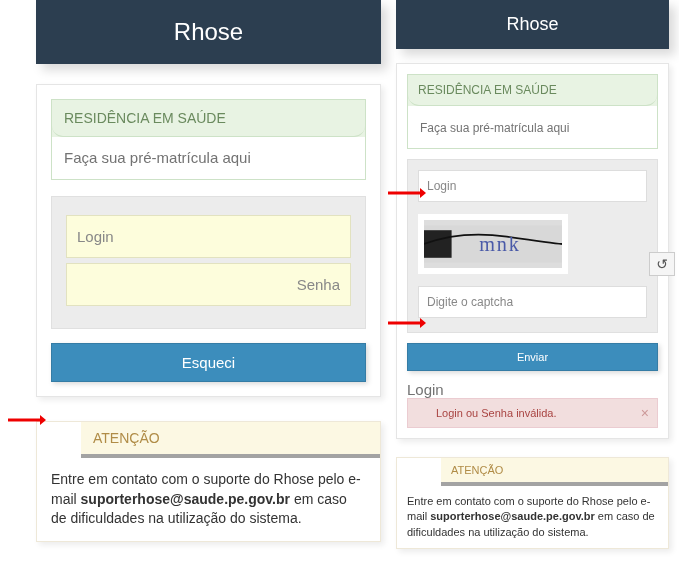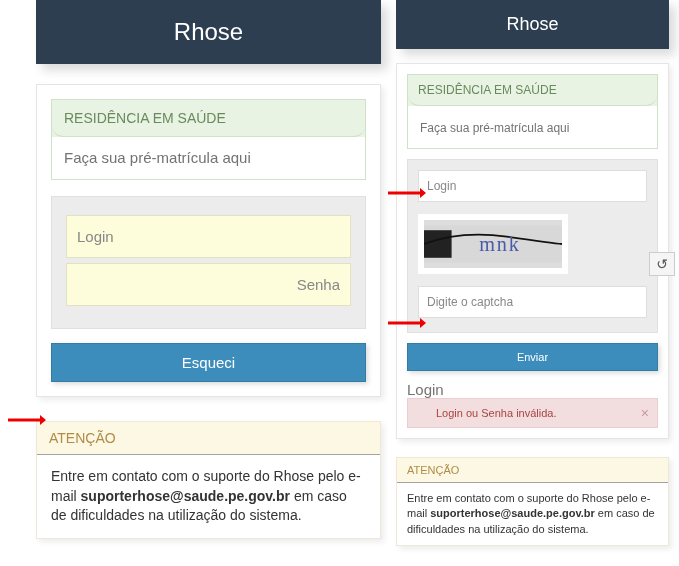--- a/index.html
+++ b/index.html
@@ -105,21 +105,22 @@
   .attention {
     background: #fff;
     border: 1px solid #eee8d8;
     box-shadow: 3px 3px 6px rgba(0,0,0,0.08);
   }
   .attention-head {
     background: #fcf8e3;
     color: #b08c47;
     padding: 8px 12px;
     font-size: 14px;
-    border-bottom: 1px solid #a3a3a3;
+    border-bottom: 4px solid #a3a3a3;
+    margin-left: 44px;
   }
   .attention-head.sm { font-size: 11px; padding: 6px 10px; }
   .attention-body { padding: 12px 14px; font-size: 14px; color: #333; line-height: 1.4; }
   .attention-body.sm { font-size: 11px; padding: 8px 10px; }
 
   .captcha-wrap { background:#fff; padding:6px; margin-top:12px; position:relative; width:150px;}
   .captcha-img { width:100%; height:48px; background:#ddd; position:relative; overflow:hidden;}
   .captcha-img svg { width:100%; height:100%; }
   .refresh {
     position:absolute; right:-28px; bottom:-2px; width:26px; height:24px;

